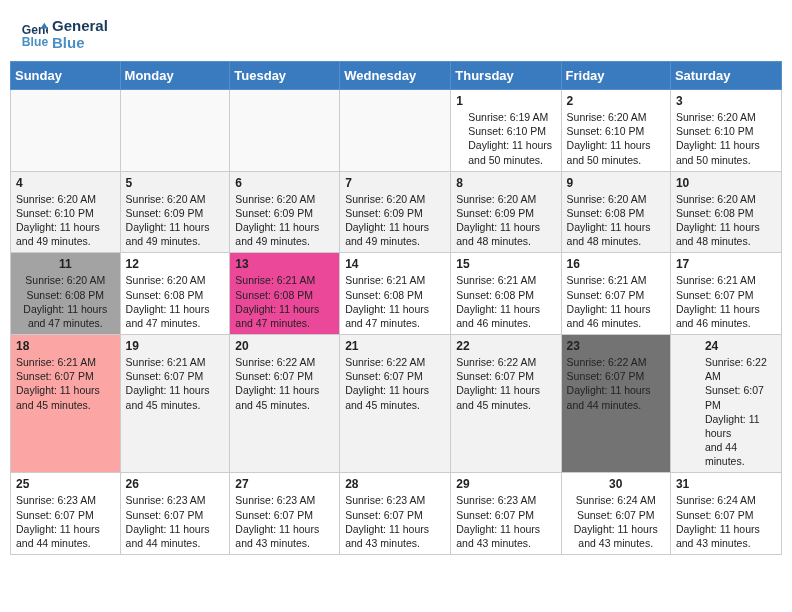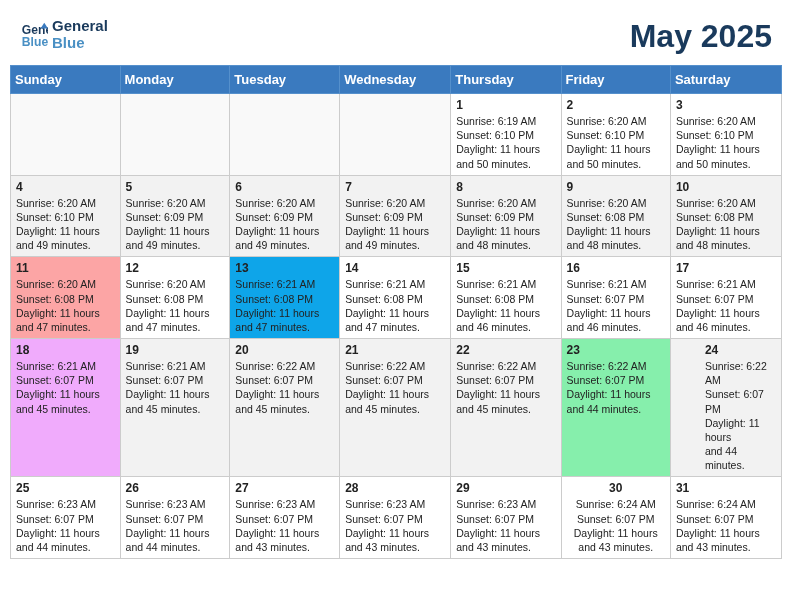--- a/index.html
+++ b/index.html
@@ -89,21 +89,20 @@
       <text x="2" y="14" font-size="13" font-weight="bold" fill="#1a3a5c">General</text>
       <text x="2" y="27" font-size="13" font-weight="bold" fill="#4a90c4">Blue</text>
       <polygon points="22,8 30,8 26,2" fill="#3a7abf"></polygon>
     </svg>
     <div>
       <div style="font-size:15px;font-weight:bold;color:#1a3a5c;line-height:1.1">General</div>
       <div style="font-size:15px;font-weight:bold;color:#4a90c4;line-height:1.1">Blue</div>
     </div>
   </div>
   <div class="title-block">
-    <div class="month-title">May 2025</div>
   </div>
 </div>
 
 <table class="calendar">
   <thead>
     <tr>
     <th>Sunday</th>
         <th>Monday</th>
         <th>Tuesday</th>
         <th>Wednesday</th>
@@ -113,21 +112,21 @@
       </tr>
   </thead>
   <tbody id="calendar-body">
   <tr>
         <td class="empty" style="background: rgb(249, 249, 249);"></td>
         <td class="empty" style="background: rgb(249, 249, 249);"></td>
         <td class="empty" style="background: rgb(249, 249, 249);"></td>
         <td class="empty" style="background: rgb(249, 249, 249);"></td>
         <td style="background: rgb(255, 255, 255);">
           <div class="day-number">1</div>
-          <div class="day-info" style="white-space: pre-line;">Sunrise: 6:19 AM
+          <div class="day-info" style="white-space: pre-line; margin-left: 12px;">Sunrise: 6:19 AM
 Sunset: 6:10 PM
 Daylight: 11 hours
 and 50 minutes.</div>
         </td>
         <td style="background: rgb(255, 255, 255);">
           <div class="day-number">2</div>
           <div class="day-info" style="white-space: pre-line;">Sunrise: 6:20 AM
 Sunset: 6:10 PM
 Daylight: 11 hours
 and 50 minutes.</div>
@@ -185,35 +184,35 @@
         </td>
         <td style="background: rgb(242, 242, 242);">
           <div class="day-number">10</div>
           <div class="day-info" style="white-space: pre-line;">Sunrise: 6:20 AM
 Sunset: 6:08 PM
 Daylight: 11 hours
 and 48 minutes.</div>
         </td>
       </tr>
       <tr>
-        <td style="background: #fca5a5;">
+        <td style="background: #a3a3a3; text-align: center;">
           <div class="day-number">11</div>
           <div class="day-info" style="white-space: pre-line;">Sunrise: 6:20 AM
 Sunset: 6:08 PM
 Daylight: 11 hours
 and 47 minutes.</div>
         </td>
         <td style="background: rgb(255, 255, 255);">
           <div class="day-number">12</div>
           <div class="day-info" style="white-space: pre-line;">Sunrise: 6:20 AM
 Sunset: 6:08 PM
 Daylight: 11 hours
 and 47 minutes.</div>
         </td>
-        <td style="background: #0ea5e9;">
+        <td style="background: #ec4899;">
           <div class="day-number">13</div>
           <div class="day-info" style="white-space: pre-line;">Sunrise: 6:21 AM
 Sunset: 6:08 PM
 Daylight: 11 hours
 and 47 minutes.</div>
         </td>
         <td style="background: rgb(255, 255, 255);">
           <div class="day-number">14</div>
           <div class="day-info" style="white-space: pre-line;">Sunrise: 6:21 AM
 Sunset: 6:08 PM
@@ -236,21 +235,21 @@
         </td>
         <td style="background: rgb(255, 255, 255);">
           <div class="day-number">17</div>
           <div class="day-info" style="white-space: pre-line;">Sunrise: 6:21 AM
 Sunset: 6:07 PM
 Daylight: 11 hours
 and 46 minutes.</div>
         </td>
       </tr>
       <tr>
-        <td style="background: #f0abfc; margin-left: 20px;">
+        <td style="background: #fca5a5; margin-left: 20px;">
           <div class="day-number">18</div>
           <div class="day-info" style="white-space: pre-line;">Sunrise: 6:21 AM
 Sunset: 6:07 PM
 Daylight: 11 hours
 and 45 minutes.</div>
         </td>
         <td style="background: rgb(242, 242, 242);">
           <div class="day-number">19</div>
           <div class="day-info" style="white-space: pre-line;">Sunrise: 6:21 AM
 Sunset: 6:07 PM
@@ -271,21 +270,21 @@
 Daylight: 11 hours
 and 45 minutes.</div>
         </td>
         <td style="background: rgb(242, 242, 242);">
           <div class="day-number">22</div>
           <div class="day-info" style="white-space: pre-line;">Sunrise: 6:22 AM
 Sunset: 6:07 PM
 Daylight: 11 hours
 and 45 minutes.</div>
         </td>
-        <td style="background: #86efac;">
+        <td style="background: #737373;">
           <div class="day-number">23</div>
           <div class="day-info" style="white-space: pre-line;">Sunrise: 6:22 AM
 Sunset: 6:07 PM
 Daylight: 11 hours
 and 44 minutes.</div>
         </td>
         <td style="background: rgb(242, 242, 242); padding-left: 34px;">
           <div class="day-number">24</div>
           <div class="day-info" style="white-space: pre-line;">Sunrise: 6:22 AM
 Sunset: 6:07 PM

